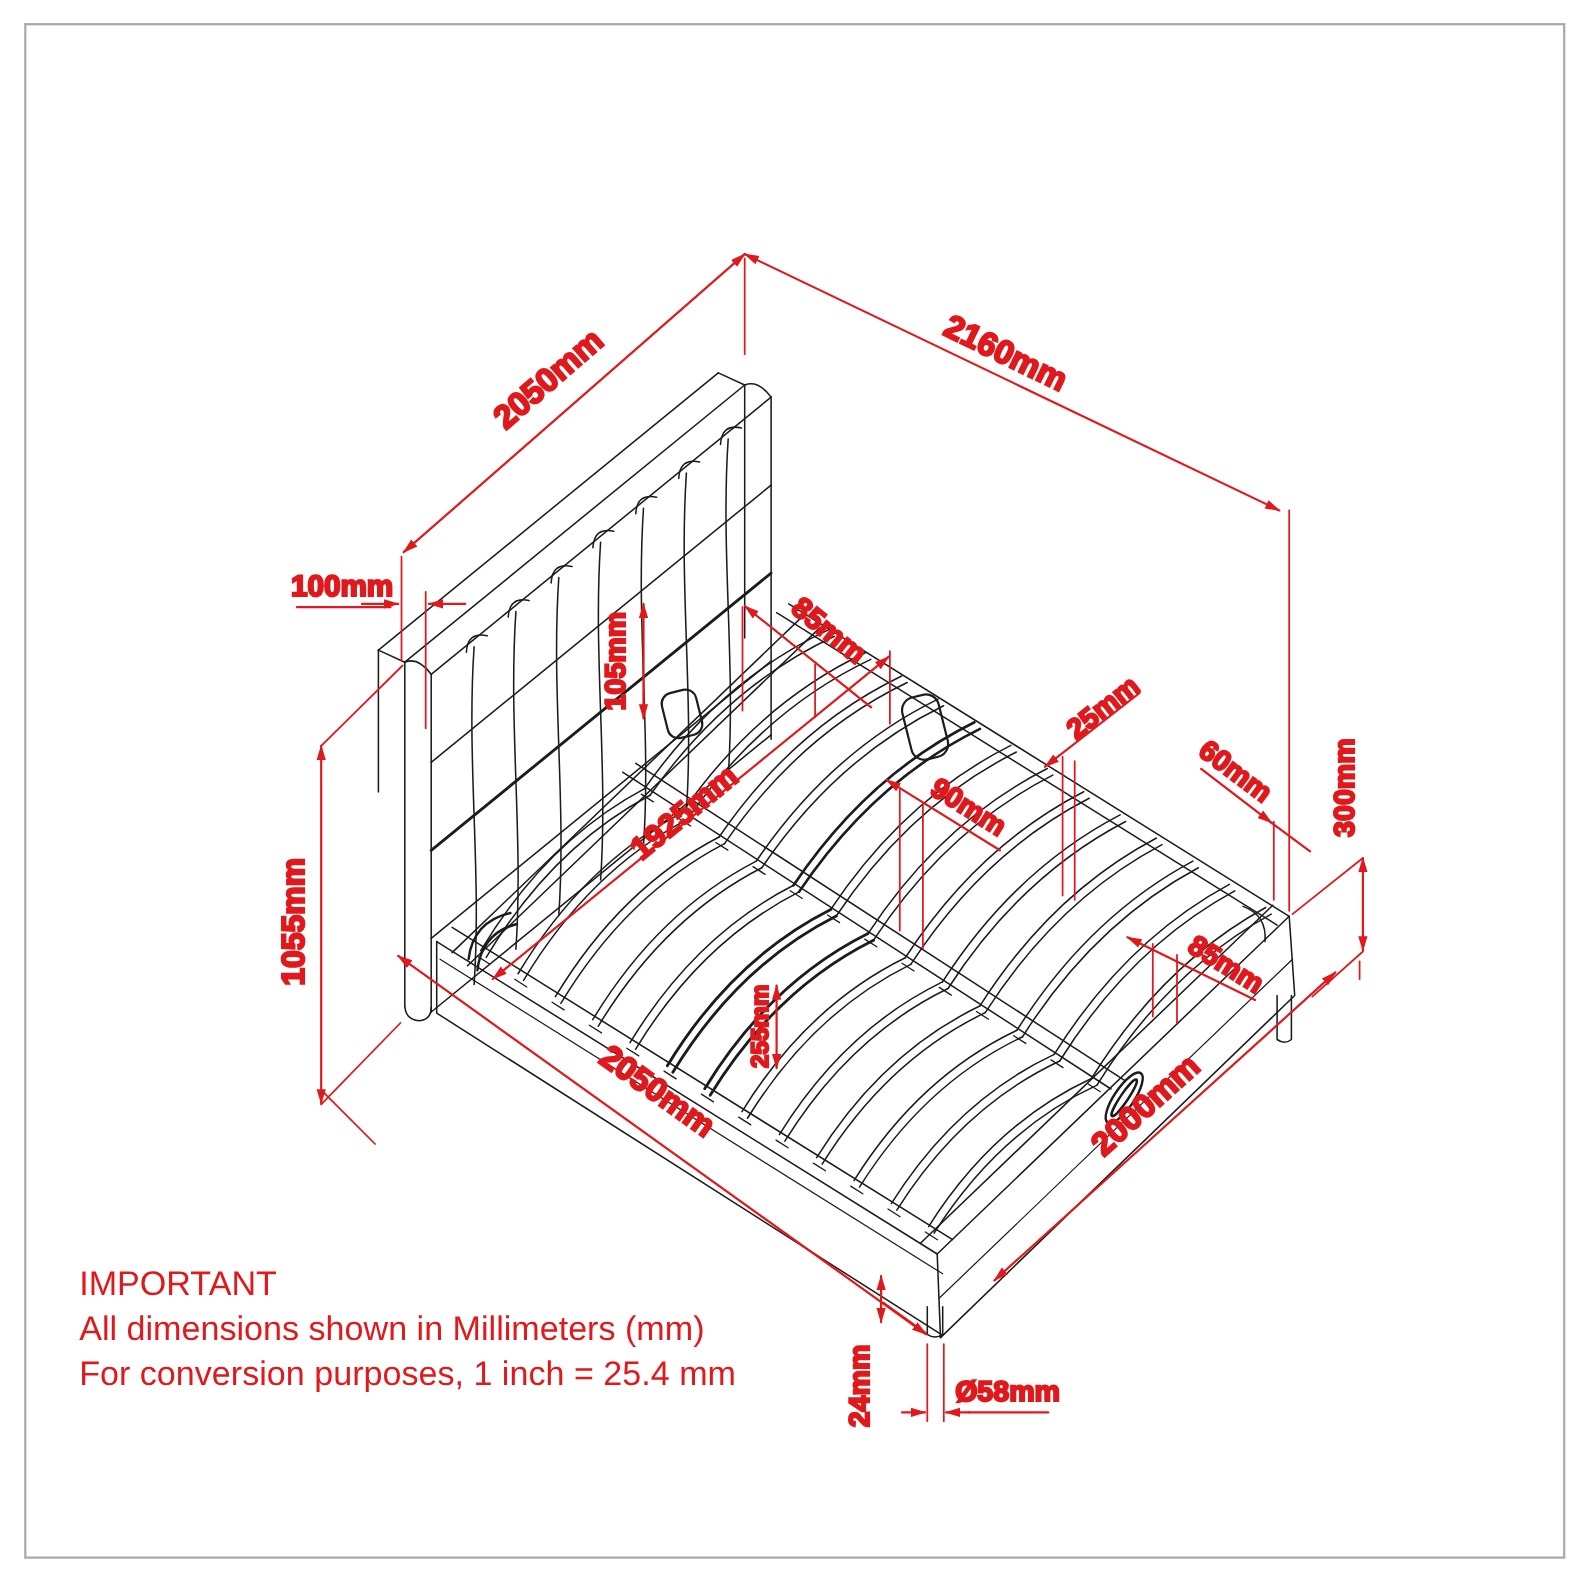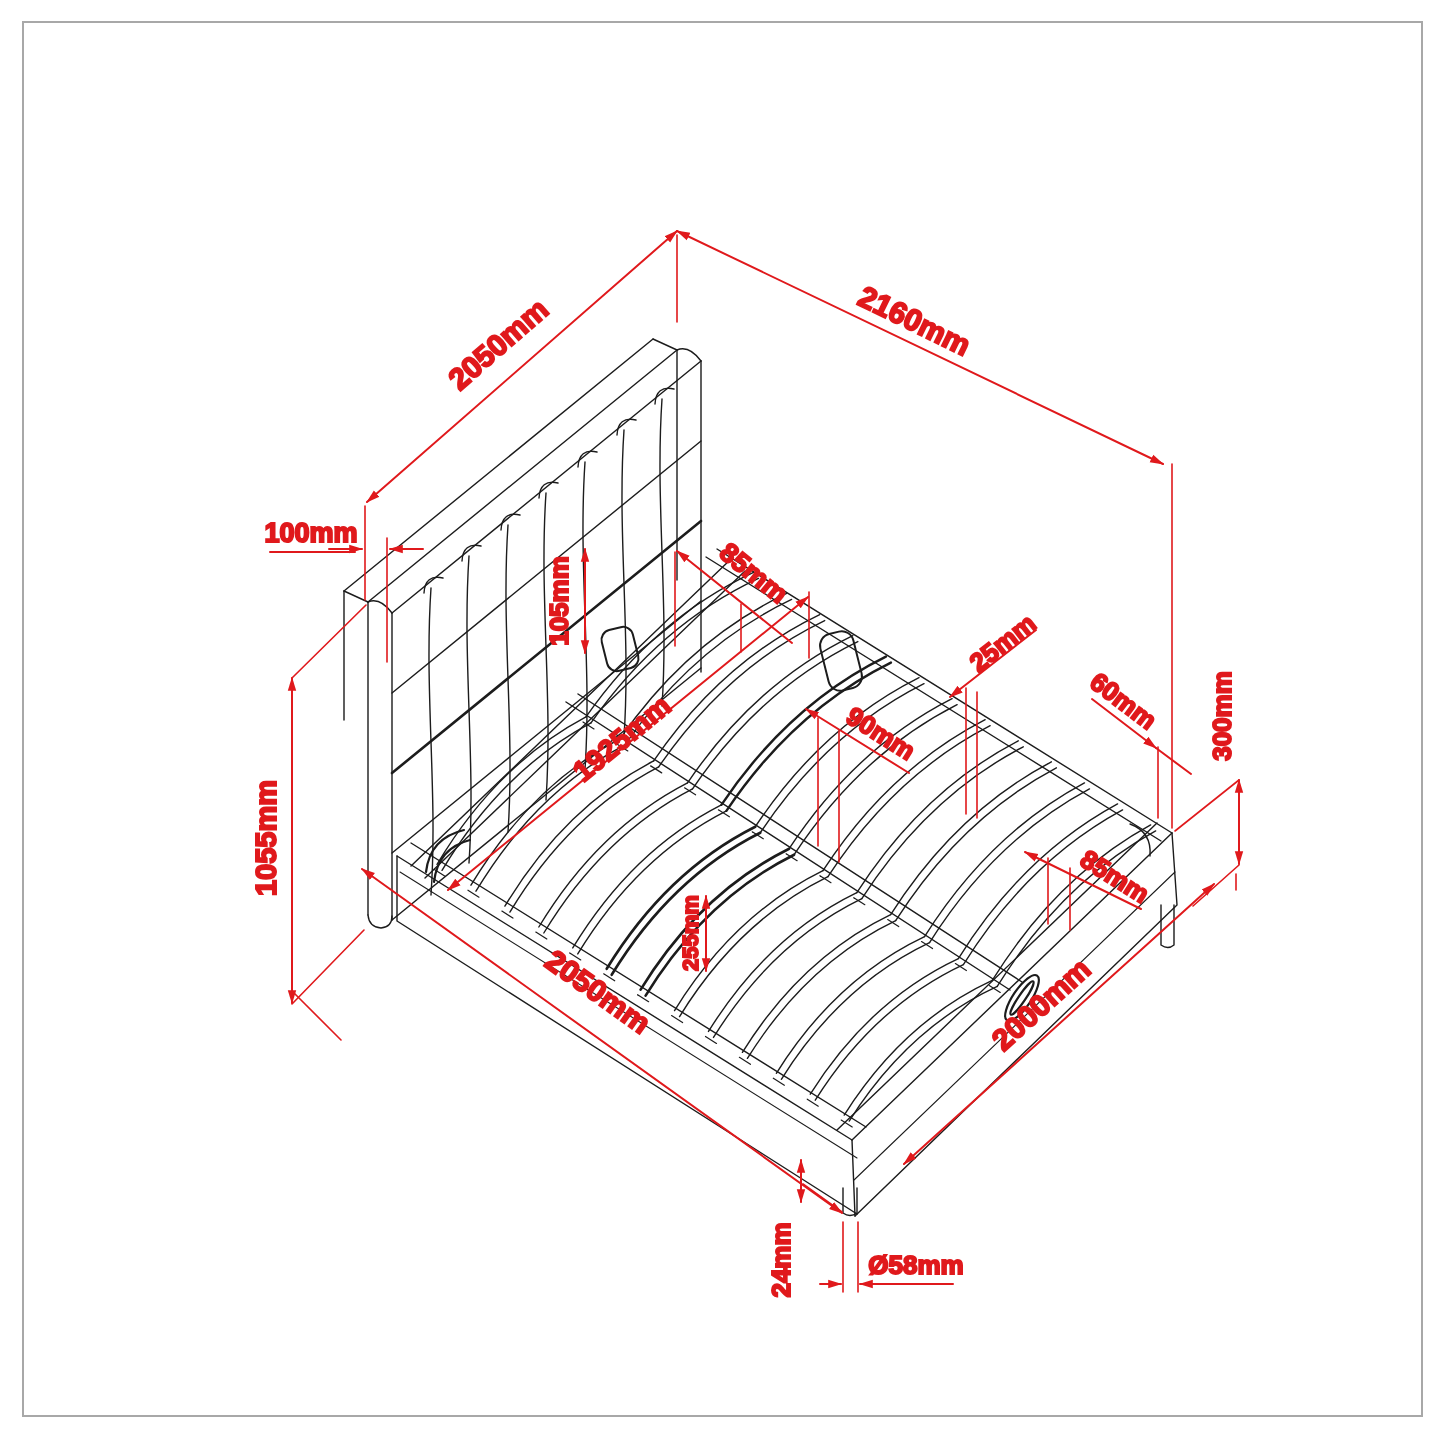--- a/index.html
+++ b/index.html
@@ -272,14 +272,17 @@
 
       <g>
         <path d="M292,678 L366,605 M292,1004 L364,930 M293,992 L341,1040" stroke-width="1.6"></path>
         <line x1="292" y1="678" x2="292" y2="1003" marker-start="url(#arr)" marker-end="url(#arr)"></line>
         <text transform="translate(276 838) rotate(-90)" font-size="29" text-anchor="middle">1055mm</text>
       </g>
     </g>
   </svg>
 
   <div class="note">
+    <div>IMPORTANT</div>
+    <div>All dimensions shown in Millimeters (mm)</div>
+    <div>For conversion purposes, 1 inch = 25.4 mm</div>
   </div>
 </div>
 
 </body></html>

